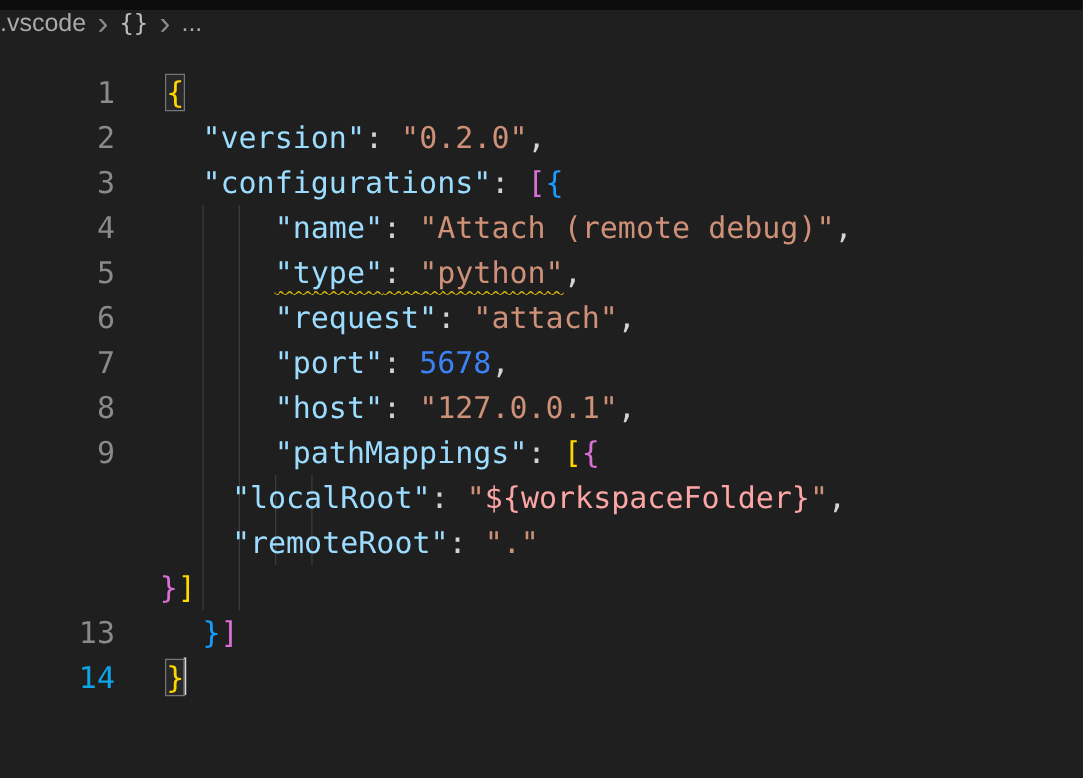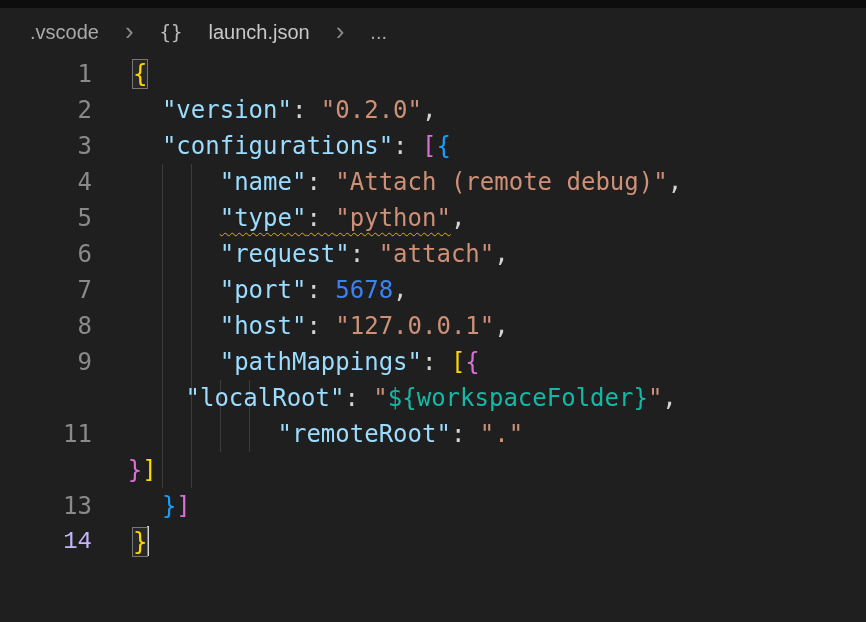--- a/index.html
+++ b/index.html
@@ -8,23 +8,21 @@
     overflow: hidden;
     background: #1f1f1f;
   }
   .topbar {
     height: 8px;
     background: #0d0d0d;
   }
   .breadcrumbs {
     height: 48px;
     display: flex;
-    align-items: center;
-    padding-left: 30px;
-    gap: 26px;
+    gap: 9px;
     font-family: "Liberation Sans", sans-serif;
     font-size: 20px;
     color: #a9a9a9;
   }
   .bc-item { cursor: pointer; }
   .bc-file { color: #c8c8c8; }
   .bc-sep {
     color: #8a8a8a;
     font-size: 26px;
     line-height: 1;
@@ -46,30 +44,30 @@
     font-family: "DejaVu Sans Mono", monospace;
     font-size: 24px;
     white-space: pre;
   }
   .ln {
     flex: none;
     width: 92px;
     text-align: right;
     color: #8a8a8a;
   }
-  .ln.active { color: #c4b5fd; font-family: Liberation Mono, monospace; }
+  .ln.active { color: #0ea5e9; }
   .code { margin-left: 41px; color: #d4d4d4; }
   .c-key { color: #9cdcfe; }
   .c-str { color: #ce9178; }
   .c-num { color: #3b82f6; }
   .c-pun { color: #d4d4d4; }
   .c-b1  { color: #ffd700; }
   .c-b2  { color: #da70d6; }
   .c-b3  { color: #179fff; }
-  .c-var { color: #14b8a6; }
+  .c-var { color: #fca5a5; }
   .warn {
     text-decoration-line: underline;
     text-decoration-style: wavy;
     text-decoration-color: #d5b60a;
     text-decoration-thickness: 1.2px;
     text-underline-offset: 6px;
   }
   .match {
     outline: 1px solid #767676;
     background: rgba(110,110,110,0.12);
@@ -84,21 +82,20 @@
 </head>
 <body>
 
 <div class="window">
   <div class="topbar"></div>
 
   <div class="breadcrumbs">
     <span class="bc-item">.vscode</span>
     <span class="bc-sep">›</span>
     <span class="bc-icon">{}</span>
-    <span class="bc-item bc-file">launch.json</span>
     <span class="bc-sep">›</span>
     <span class="bc-item">...</span>
   </div>
 
   <div class="editor">
     <div id="guides">
         <div class="guide" style="left: 161.9px; top: 108px; height: 324px;"></div>
         <div class="guide" style="left: 190.8px; top: 108px; height: 324px;"></div>
         <div class="guide" style="left: 219.7px; top: 324px; height: 72px;"></div>
         <div class="guide" style="left: 248.6px; top: 324px; height: 72px;"></div>
@@ -107,19 +104,19 @@
         <div class="line"><span class="ln">1</span><span class="code"><span class="tok c-b1 match">{</span></span></div>
         <div class="line"><span class="ln">2</span><span class="code"><span class="tok">  </span><span class="tok c-key">"version"</span><span class="tok c-pun">: </span><span class="tok c-str">"0.2.0"</span><span class="tok c-pun">,</span></span></div>
         <div class="line"><span class="ln">3</span><span class="code"><span class="tok">  </span><span class="tok c-key">"configurations"</span><span class="tok c-pun">: </span><span class="tok c-b2">[</span><span class="tok c-b3">{</span></span></div>
         <div class="line"><span class="ln">4</span><span class="code"><span class="tok">      </span><span class="tok c-key">"name"</span><span class="tok c-pun">: </span><span class="tok c-str">"Attach (remote debug)"</span><span class="tok c-pun">,</span></span></div>
         <div class="line"><span class="ln">5</span><span class="code"><span class="tok">      </span><span class="tok c-key warn">"type"</span><span class="tok c-pun warn">: </span><span class="tok c-str warn">"python"</span><span class="tok c-pun">,</span></span></div>
         <div class="line"><span class="ln">6</span><span class="code"><span class="tok">      </span><span class="tok c-key">"request"</span><span class="tok c-pun">: </span><span class="tok c-str">"attach"</span><span class="tok c-pun">,</span></span></div>
         <div class="line"><span class="ln">7</span><span class="code"><span class="tok">      </span><span class="tok c-key">"port"</span><span class="tok c-pun">: </span><span class="tok c-num">5678</span><span class="tok c-pun">,</span></span></div>
         <div class="line"><span class="ln">8</span><span class="code"><span class="tok">      </span><span class="tok c-key">"host"</span><span class="tok c-pun">: </span><span class="tok c-str">"127.0.0.1"</span><span class="tok c-pun">,</span></span></div>
         <div class="line"><span class="ln">9</span><span class="code"><span class="tok">      </span><span class="tok c-key">"pathMappings"</span><span class="tok c-pun">: </span><span class="tok c-b1">[</span><span class="tok c-b2">{</span></span></div>
         <div class="line"><span class="code"><span class="tok">          </span><span class="tok c-key">"localRoot"</span><span class="tok c-pun">: </span><span class="tok c-str">"</span><span class="tok c-var">${workspaceFolder}</span><span class="tok c-str">"</span><span class="tok c-pun">,</span></span></div>
-        <div class="line"><span class="ln">11</span><span class="code"><span class="tok">          </span><span class="tok c-key">"remoteRoot"</span><span class="tok c-pun">: </span><span class="tok c-str">"."</span></span></div>
+        <div class="line"><span class="code"><span class="tok">          </span><span class="tok c-key">"remoteRoot"</span><span class="tok c-pun">: </span><span class="tok c-str">"."</span></span></div>
         <div class="line"><span class="code"><span class="tok">      </span><span class="tok c-b2">}</span><span class="tok c-b1">]</span></span></div>
         <div class="line"><span class="ln">13</span><span class="code"><span class="tok">  </span><span class="tok c-b3">}</span><span class="tok c-b2">]</span></span></div>
         <div class="line"><span class="ln active">14</span><span class="code"><span class="tok c-b1 match">}</span><span class="caret"></span></span></div>
       </div>
   </div>
 </div>
 
 </body></html>

